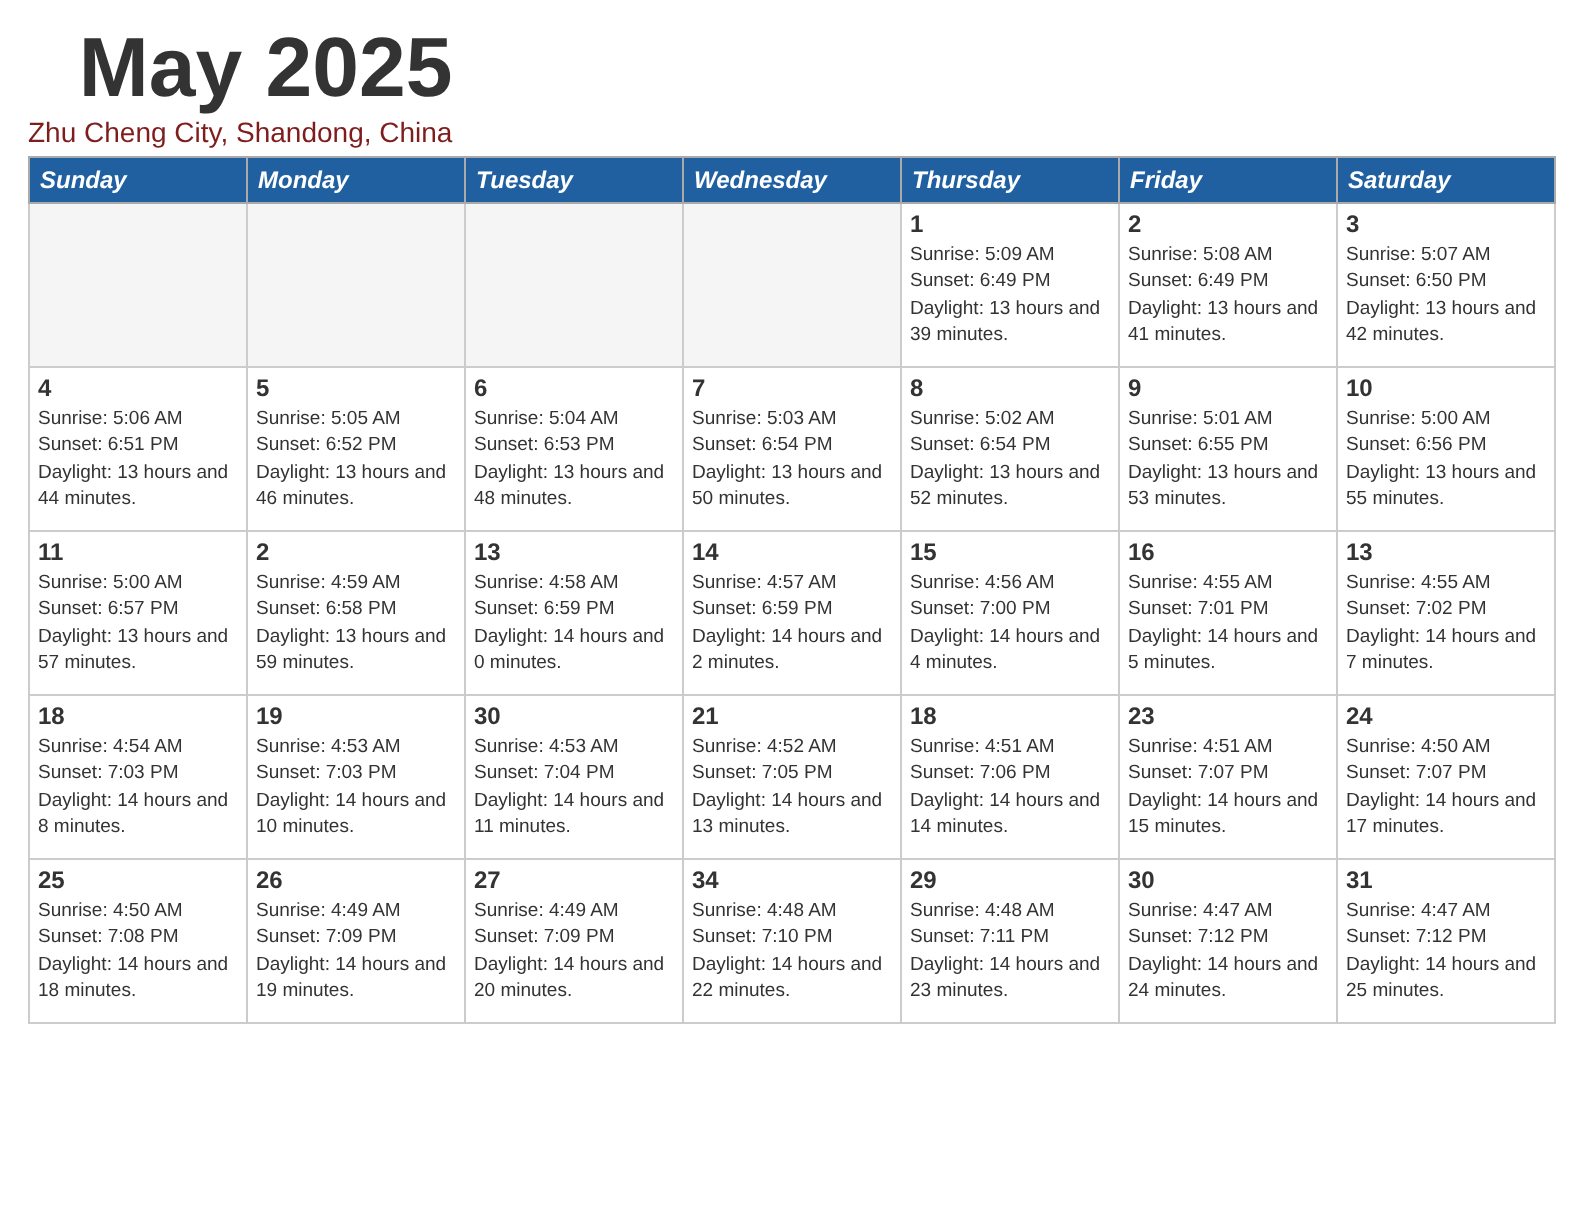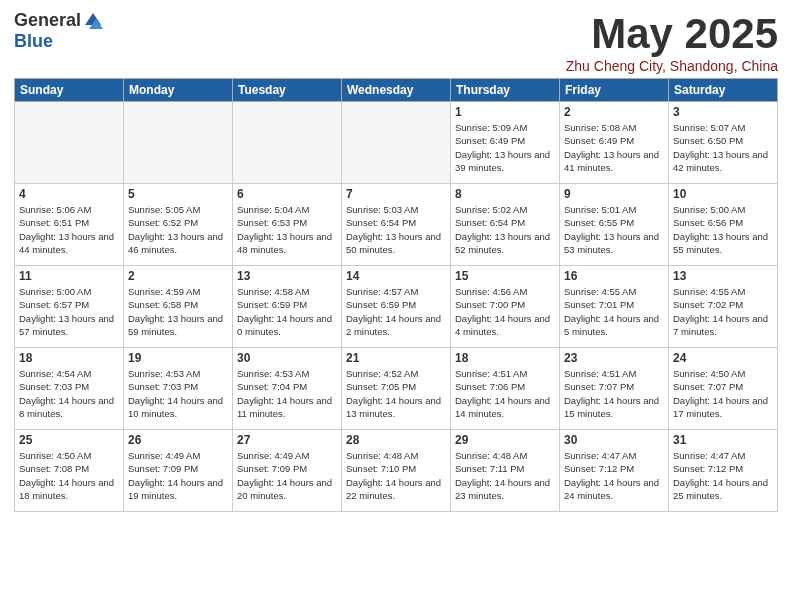--- a/index.html
+++ b/index.html
@@ -63,20 +63,21 @@
       border-collapse: collapse;
       table-layout: fixed;
     }
     .calendar th {
       background-color: #2060a0;
       color: white;
       text-align: left;
       padding: 4px 5px;
       font-size: 12px;
       border: 1px solid #aaa;
+      font-style: italic;
     }
     .calendar td {
       border: 1px solid #ccc;
       vertical-align: top;
       padding: 3px 4px;
       font-size: 9.5px;
       color: #333;
       height: 82px;
       background: #fff;
     }
@@ -92,30 +93,20 @@
     }
     .day-info {
       line-height: 1.4;
     }
   </style>
 </head>
 <body>
 
 <div class="container">
   <div class="header">
-    <div class="logo">
-      <div class="logo-text">
-        <span class="logo-general">General</span>
-        <svg class="logo-icon" viewBox="0 0 20 20">
-          <polygon points="10,2 18,14 2,14" fill="#2060a0"></polygon>
-          <polygon points="13,8 20,18 6,18" fill="#4090d0"></polygon>
-        </svg>
-      </div>
-      <span class="logo-blue">Blue</span>
-    </div>
     <div class="title-area">
       <div class="month-title">May 2025</div>
       <div class="subtitle">Zhu Cheng City, Shandong, China</div>
     </div>
   </div>
 
   <table class="calendar">
     <thead>
       <tr>
         <th>Sunday</th>
@@ -243,21 +234,21 @@
           </td>
           <td>
             <span class="day-number">26</span>
             <div class="day-info">Sunrise: 4:49 AM<br>Sunset: 7:09 PM<br>Daylight: 14 hours and 19 minutes.</div>
           </td>
           <td>
             <span class="day-number">27</span>
             <div class="day-info">Sunrise: 4:49 AM<br>Sunset: 7:09 PM<br>Daylight: 14 hours and 20 minutes.</div>
           </td>
           <td>
-            <span class="day-number">28</span>
+            <span class="day-number">34</span>
             <div class="day-info">Sunrise: 4:48 AM<br>Sunset: 7:10 PM<br>Daylight: 14 hours and 22 minutes.</div>
           </td>
           <td>
             <span class="day-number">29</span>
             <div class="day-info">Sunrise: 4:48 AM<br>Sunset: 7:11 PM<br>Daylight: 14 hours and 23 minutes.</div>
           </td>
           <td>
             <span class="day-number">30</span>
             <div class="day-info">Sunrise: 4:47 AM<br>Sunset: 7:12 PM<br>Daylight: 14 hours and 24 minutes.</div>
           </td>

